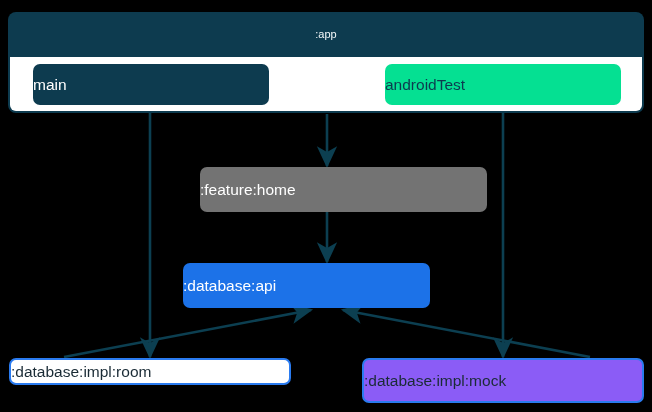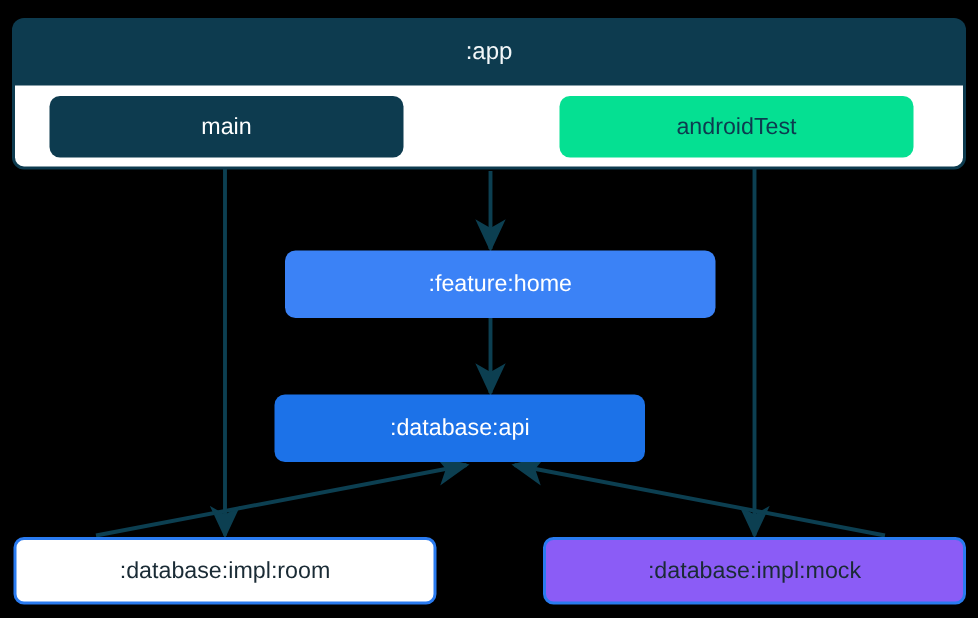--- a/index.html
+++ b/index.html
@@ -38,84 +38,83 @@
   }
   .subgraph-title {
     position: absolute;
     left: 0;
     top: 0;
     width: 100%;
     height: 45px;
     line-height: 45px;
     text-align: center;
     color: #F2F7F9;
-    font-size: 16px;
+    font-size: 11px;
     white-space: nowrap;
   }
   .subgraph-body {
     position: absolute;
     left: 2px;
     top: 45px;
     width: 632px;
     height: 54px;
     background: #FFFFFF;
     border-radius: 0 0 6px 6px;
   }
 
   
   .node {
     position: absolute;
     box-sizing: border-box;
     border-radius: 7px;
     display: flex;
     align-items: center;
-    justify-content: center;
     text-align: center;
     font-size: 15.5px;
     white-space: nowrap;
     z-index: 3;
   }
 
   .node-main {
     left: 33px;
     top: 64px;
     width: 236px;
     height: 41px;
     background: #0D3B4F;
     color: #FFFFFF;
   }
   .node-androidtest {
-    left: 373px;
+    left: 385px;
     top: 64px;
     width: 236px;
     height: 41px;
     background: #05E092;
     color: #0D3B4F;
   }
   .node-feature-home {
-    left: 190px;
+    left: 200px;
     top: 167px;
     width: 287px;
     height: 45px;
-    background: #3b82f6;
+    background: #737373;
     color: #FFFFFF;
   }
   .node-database-api {
     left: 183px;
     top: 263px;
     width: 247px;
     height: 45px;
     background: #1C72E8;
     color: #FFFFFF;
   }
   .node-impl-room {
     left: 9px;
     top: 358px;
     width: 282px;
-    height: 45px;
+    height: 27px;
     background: #FFFFFF;
     color: #1A2B35;
     border: 2.5px solid #2A7BF0;
   }
   .node-impl-mock {
     left: 362px;
     top: 358px;
     width: 282px;
     height: 45px;
     background: #8b5cf6;

